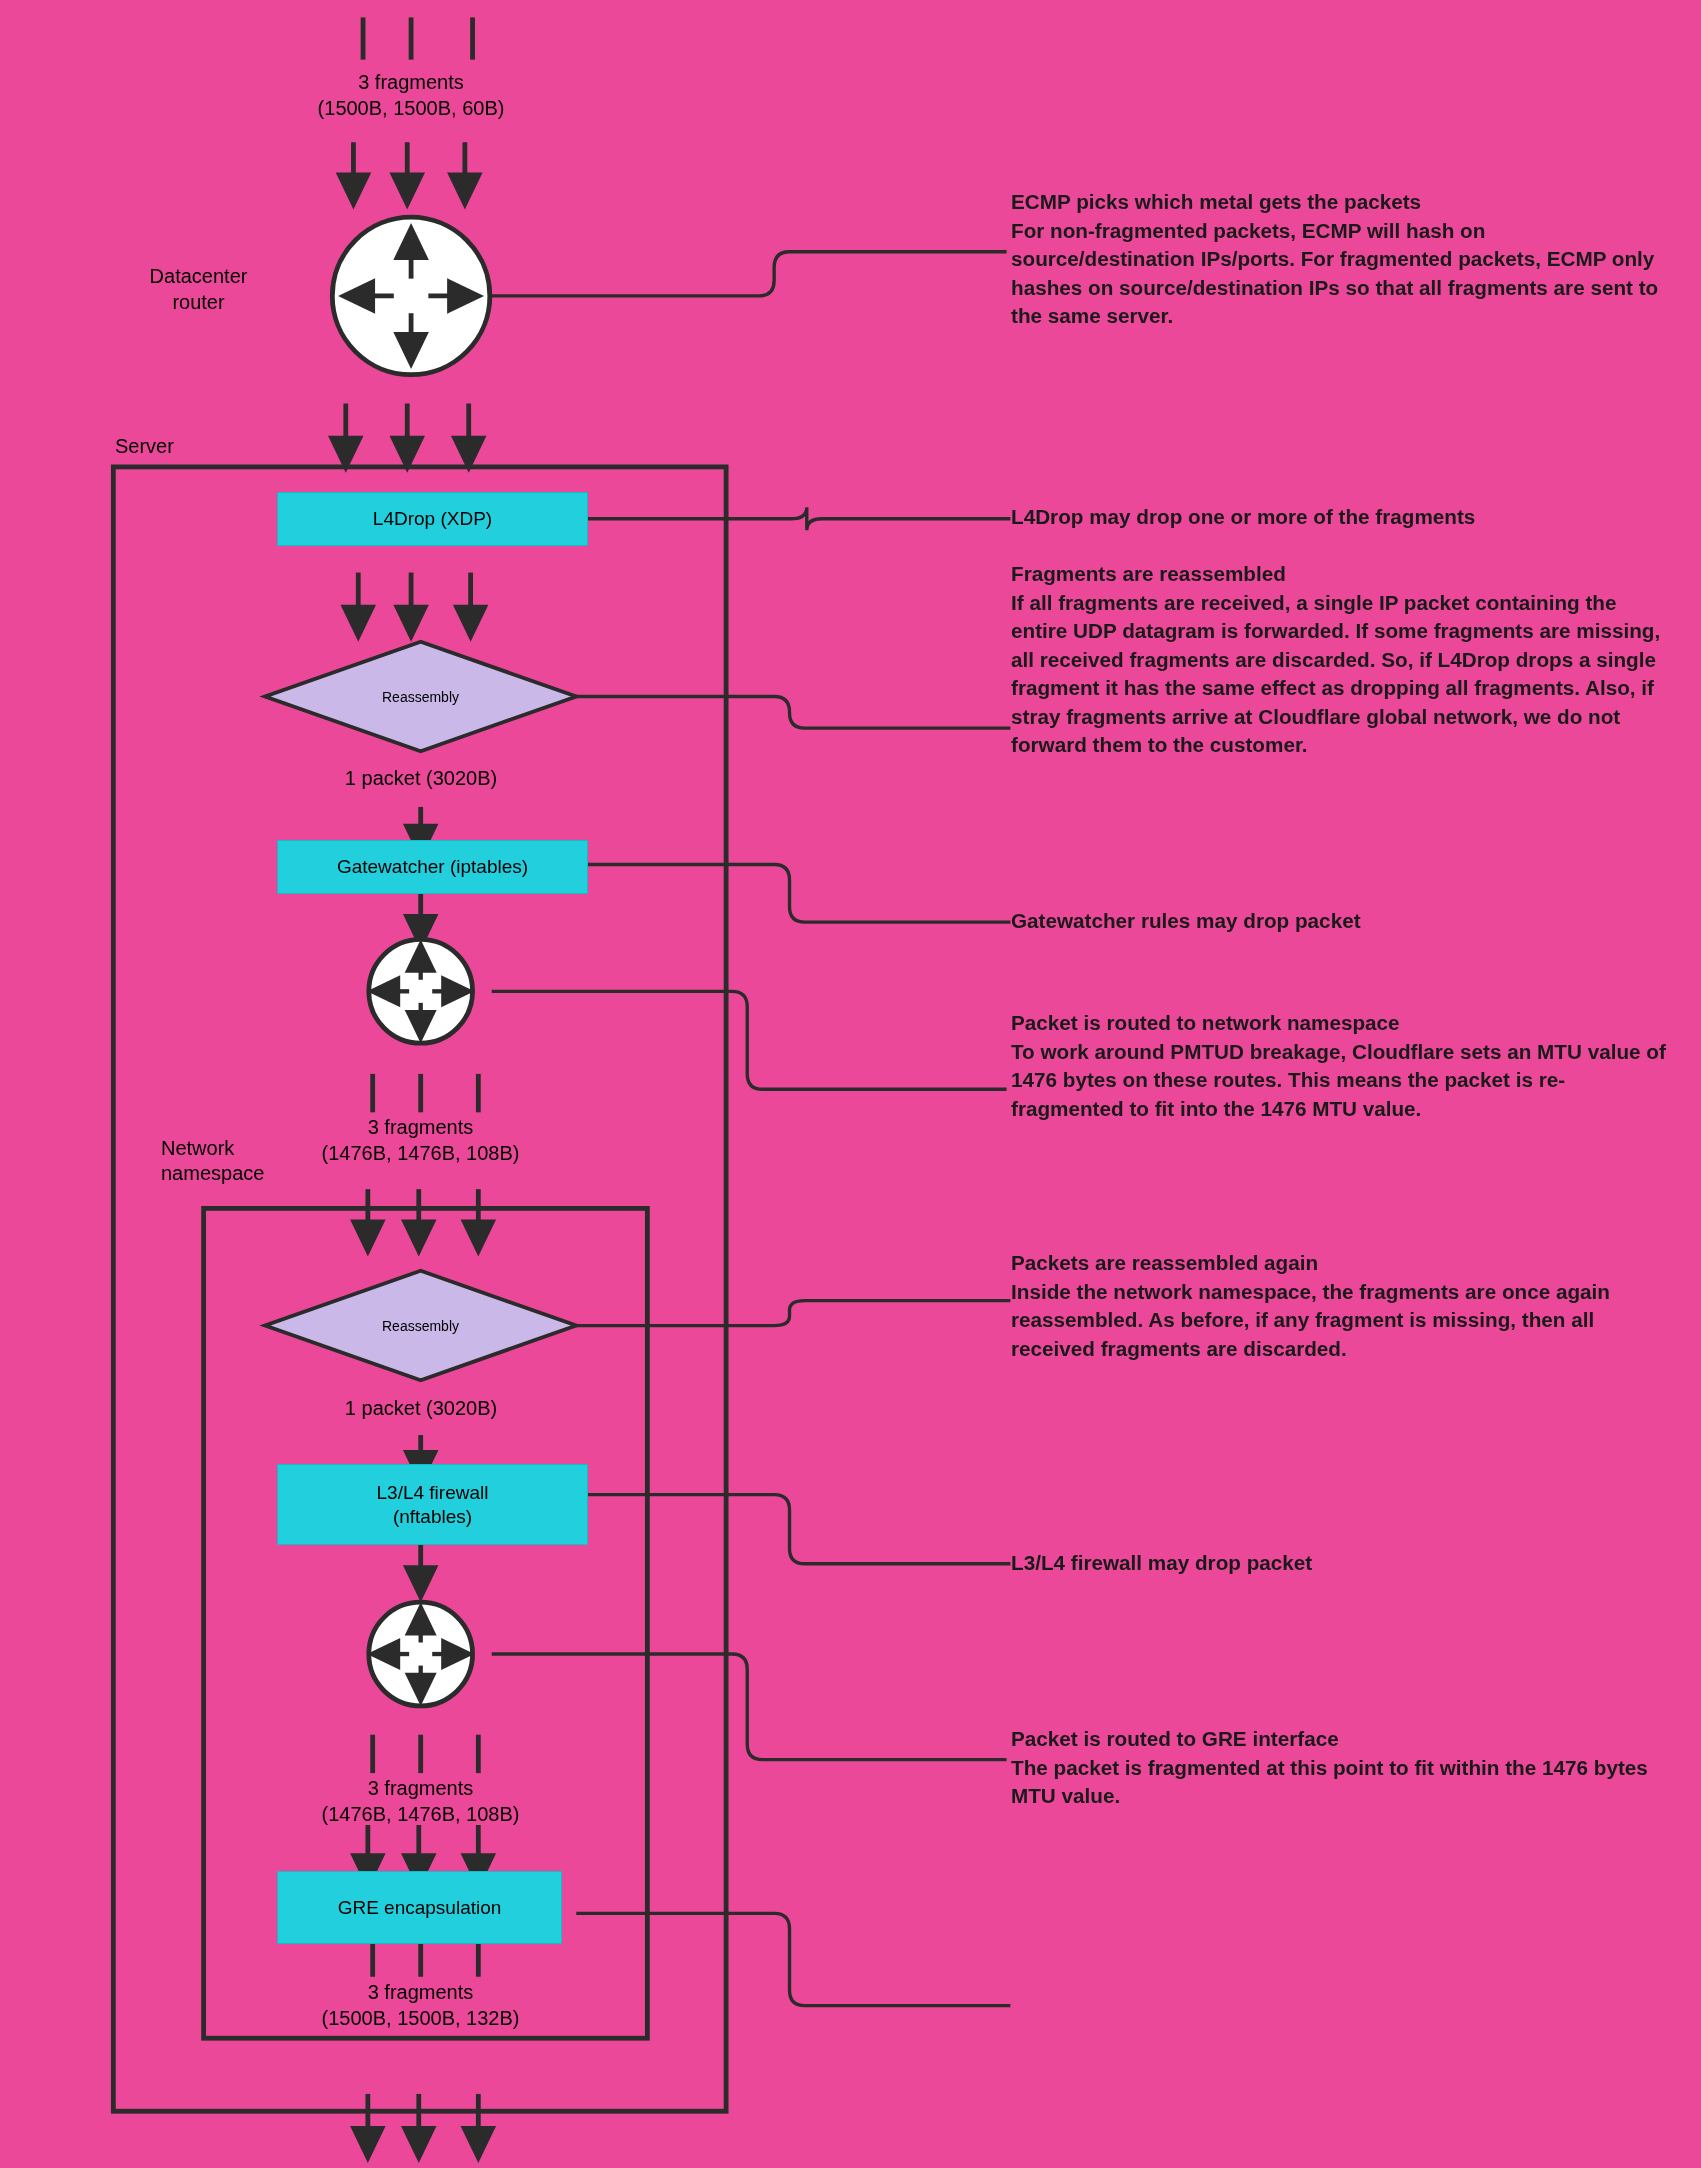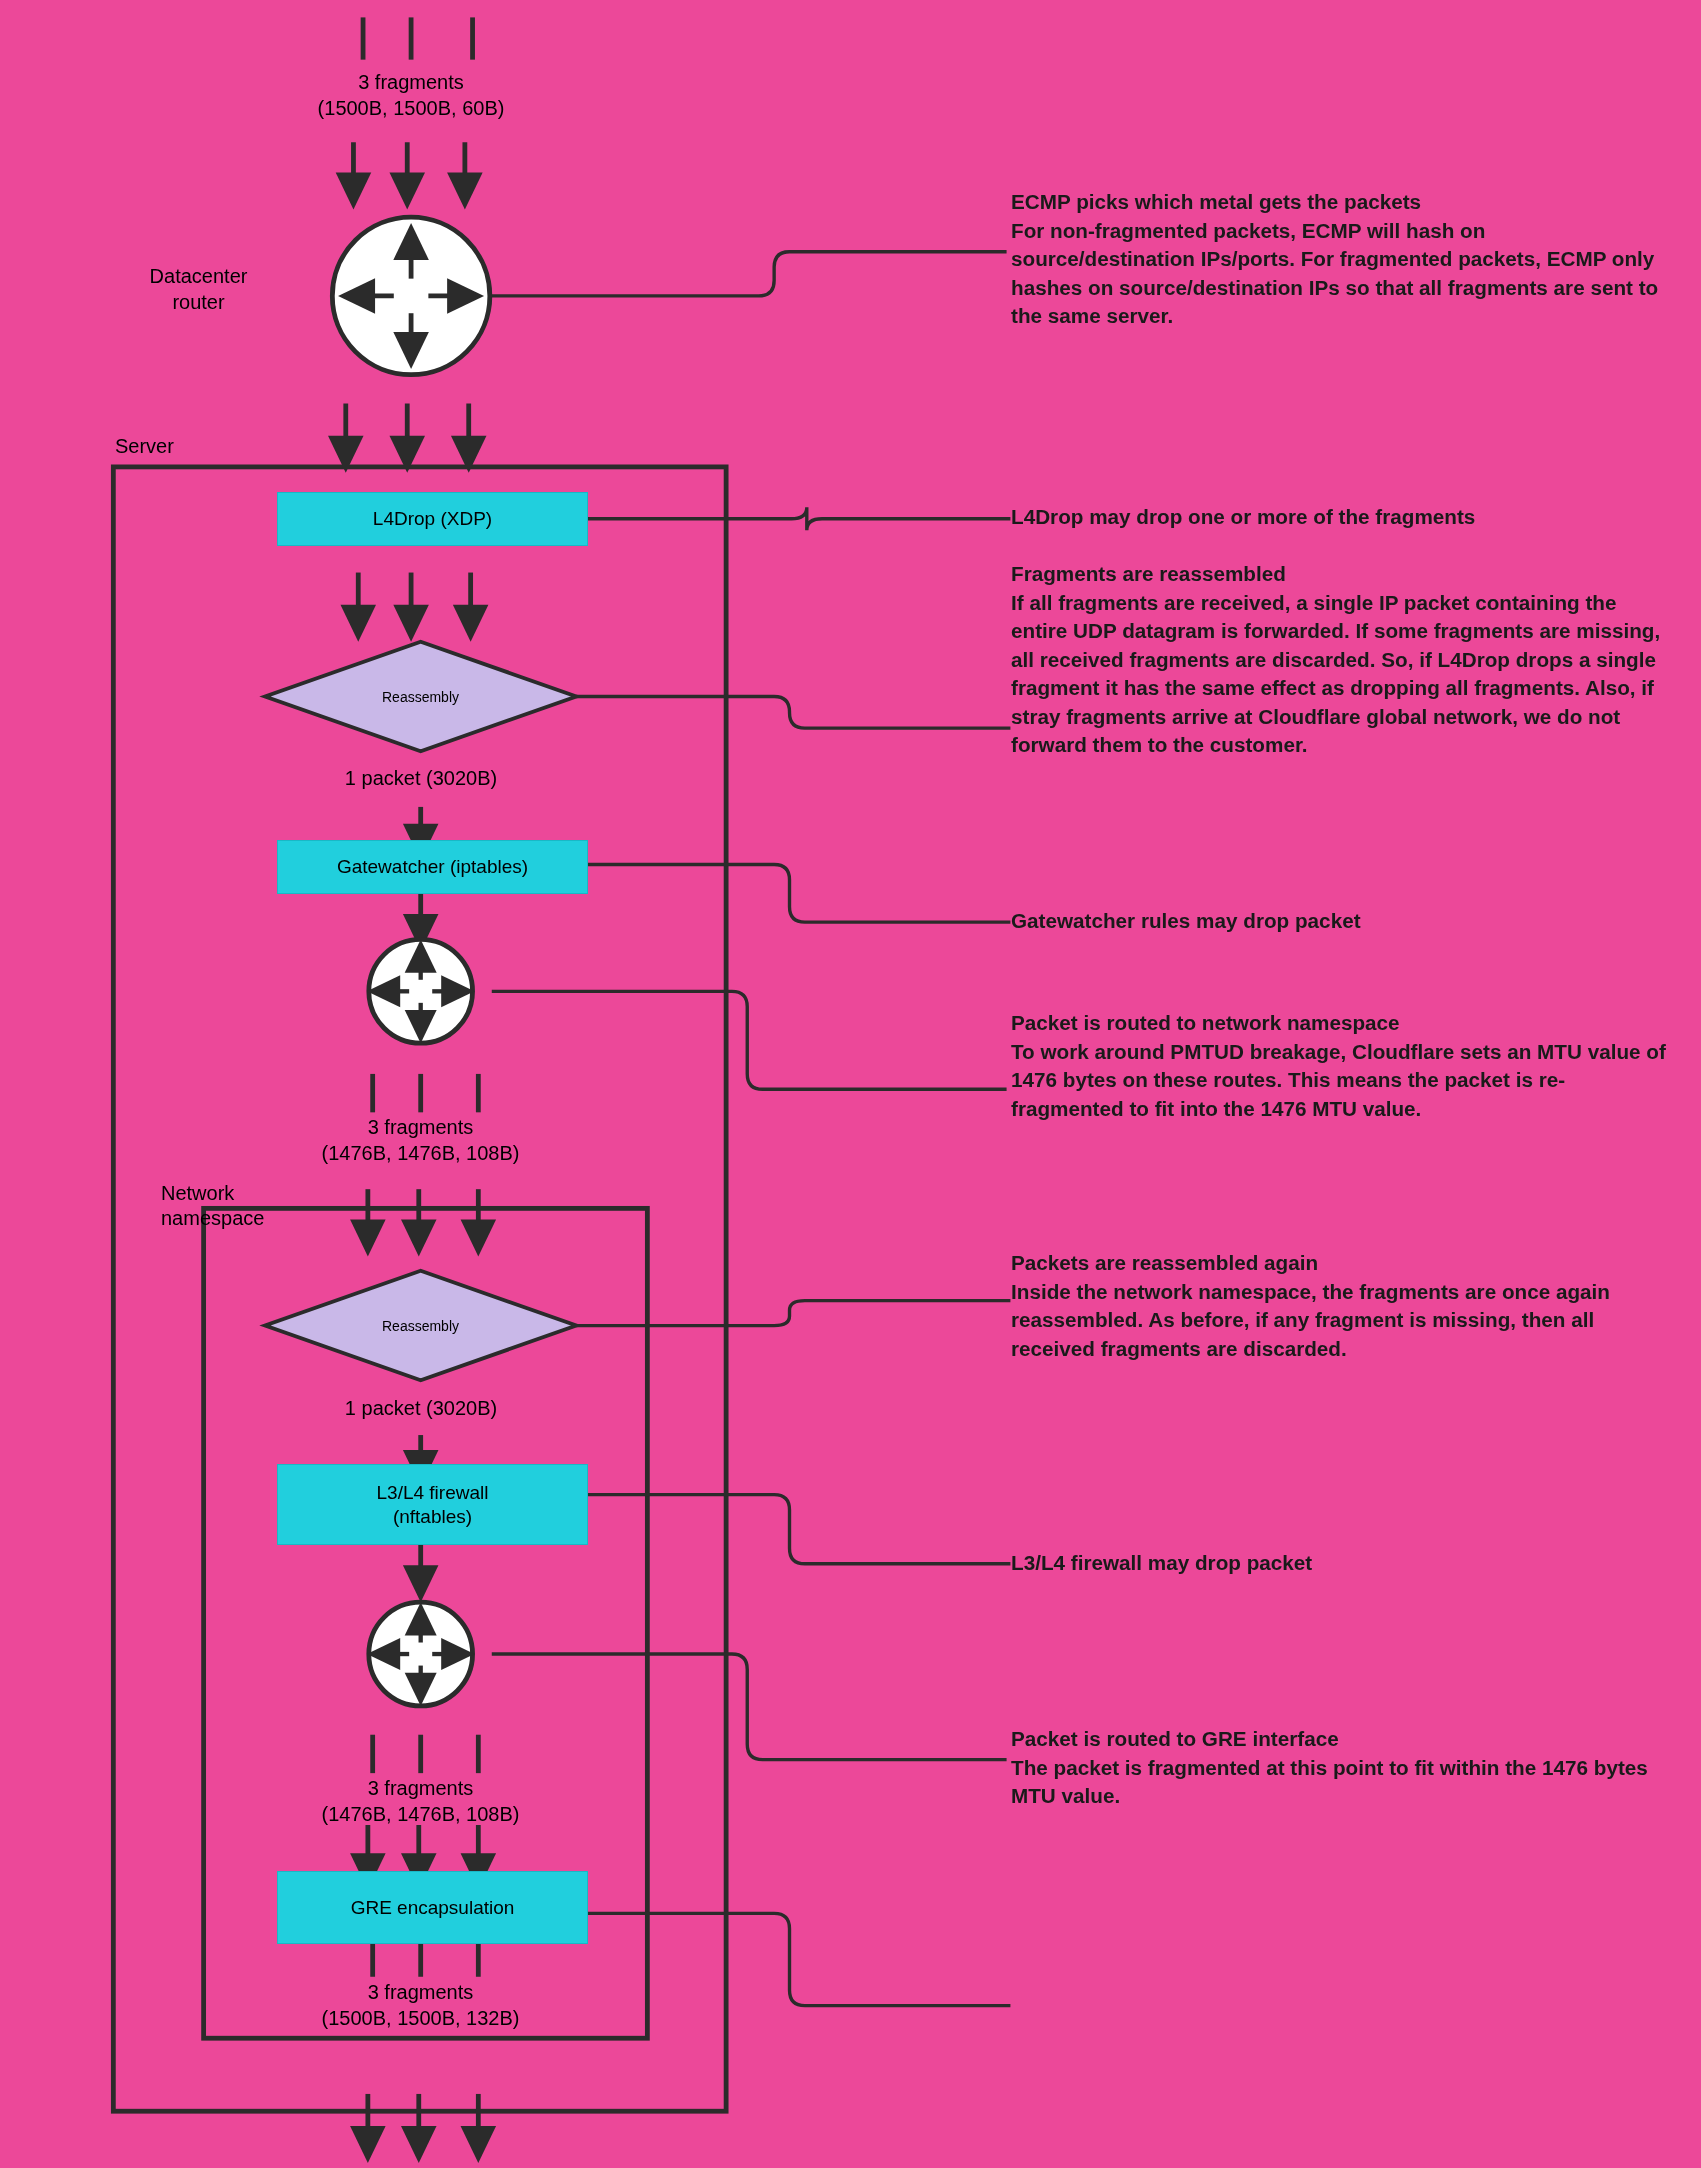--- a/index.html
+++ b/index.html
@@ -244,38 +244,38 @@
 
   <div class="lbl" style="left:248px; top:765px; width:346px;">1 packet (3020B)</div>
 
   <div class="node box" style="left:265px; top:840px; width:311px; height:54px;">
     <span>Gatewatcher (iptables)</span>
   </div>
 
   <div class="lbl" style="left:238px; top:1114px; width:365px;">3 fragments
 (1476B, 1476B, 108B)</div>
 
-  <div class="container-label" style="left:161px; top:1136px;margin-top:45px;">Network
+  <div class="container-label" style="left:161px; top:1136px;">Network
 namespace</div>
 
   <div class="node" style="left:265px; top:1271px; width:311px; height:110px;">
     <div class="diamond-label">Reassembly</div>
   </div>
 
   <div class="lbl" style="left:248px; top:1395px; width:346px;">1 packet (3020B)</div>
 
   <div class="node box" style="left:265px; top:1464px; width:311px; height:81px;">
     <span style="white-space:pre-line;">L3/L4 firewall
 (nftables)</span>
   </div>
 
   <div class="lbl" style="left:238px; top:1775px; width:365px;">3 fragments
 (1476B, 1476B, 108B)</div>
 
-  <div class="node box" style="left:265px; top:1871px; width:311px; height:73px;">
+  <div class="node box" style="left:265px; top:1871px; width:285px; height:73px;">
     <span>GRE encapsulation</span>
   </div>
 
   <div class="lbl" style="left:238px; top:1979px; width:365px;">3 fragments
 (1500B, 1500B, 132B)</div>
 
   <div class="ann" style="left:1011px; top:188px;">
     <span class="ann-title">ECMP picks which metal gets the packets</span>
     <span class="ann-body">For non-fragmented packets, ECMP will hash on source/destination IPs/ports. For fragmented packets, ECMP only hashes on source/destination IPs so that all fragments are sent to the same server.</span>
   </div>

